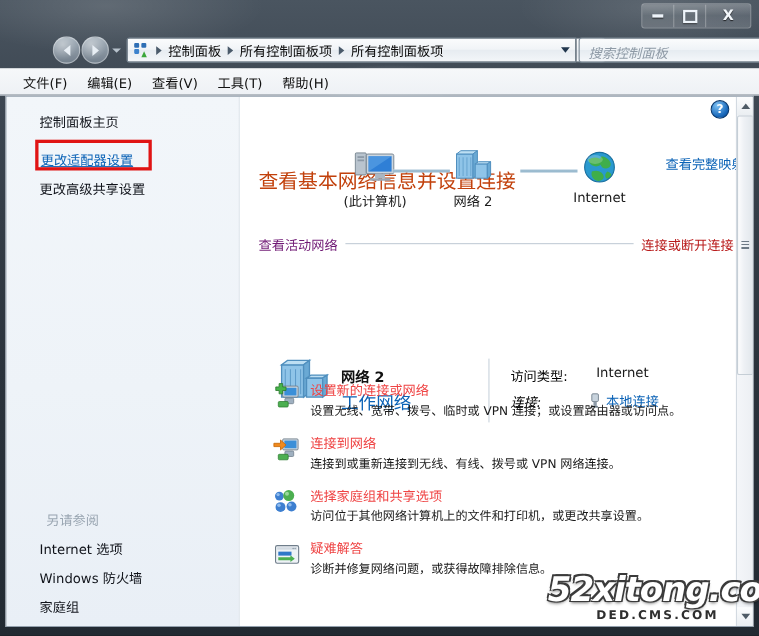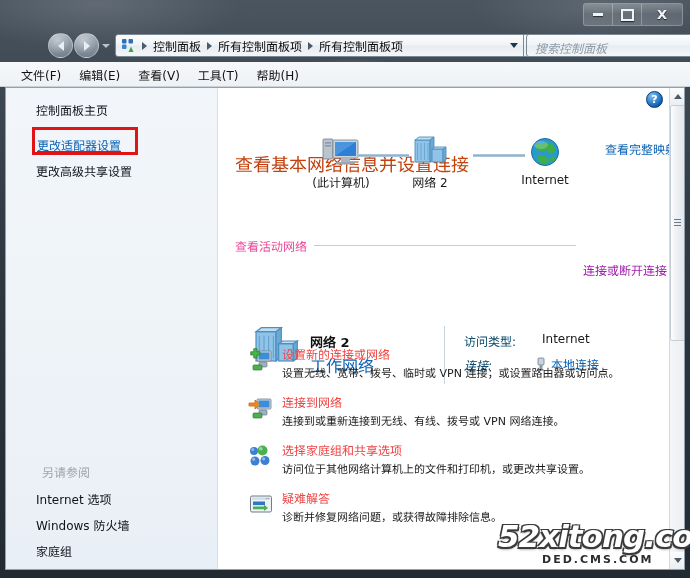--- a/index.html
+++ b/index.html
@@ -318,36 +318,36 @@
 
   
   .sec {
     position: absolute;
     left: 17px;
     width: 432px;
     display: flex;
     align-items: center;
     gap: 7px;
   }
-  .sec-title { font-size: 12px; color: #ec4899; white-space: nowrap; text-align: center; }
+  .sec-title { font-size: 12px; color: #701a75; white-space: nowrap; text-align: center; }
   .sec-rule { flex: 1; height: 1px; background: #c3cdd6; }
-  .sec-action { font-size: 12px; color: #a21caf; white-space: nowrap; cursor: default; margin-top: 48px; }
+  .sec-action { font-size: 12px; color: #b91c1c; white-space: nowrap; cursor: default; }
 
   
   .active-net { position: absolute; left: 34px; top: 238px; width: 420px; height: 62px; }
   .an-name { font-size: 13px; font-weight: bold; color: #111; }
   .an-type { font-size: 16px; color: #0a62b6; cursor: default; }
   .an-divider {
     position: absolute;
     left: 192px; top: 0;
     width: 1px; height: 58px;
     background: #c9d3dc;
   }
   .an-row { position: absolute; font-size: 12px; white-space: nowrap; }
-  .an-key { color: #0c4a6e; }
+  .an-key { color: #000000; }
   .an-val { color: #1a1a1a; }
   .an-val-link { color: #0a62b6; cursor: default; }
 
   
   .tasklist { position: absolute; left: 30px; width: 430px; }
   .task { position: relative; margin-bottom: 13px; padding-left: 34px; min-height: 34px; }
   .task-icon { position: absolute; left: 0; top: 1px; width: 26px; height: 26px; }
   .task-title { font-size: 12px; color: #ef4444; cursor: default; line-height: 16px; }
   .task-desc { font-size: 11px; color: #1a1a1a; line-height: 17px; margin-top: 2px; }
 

